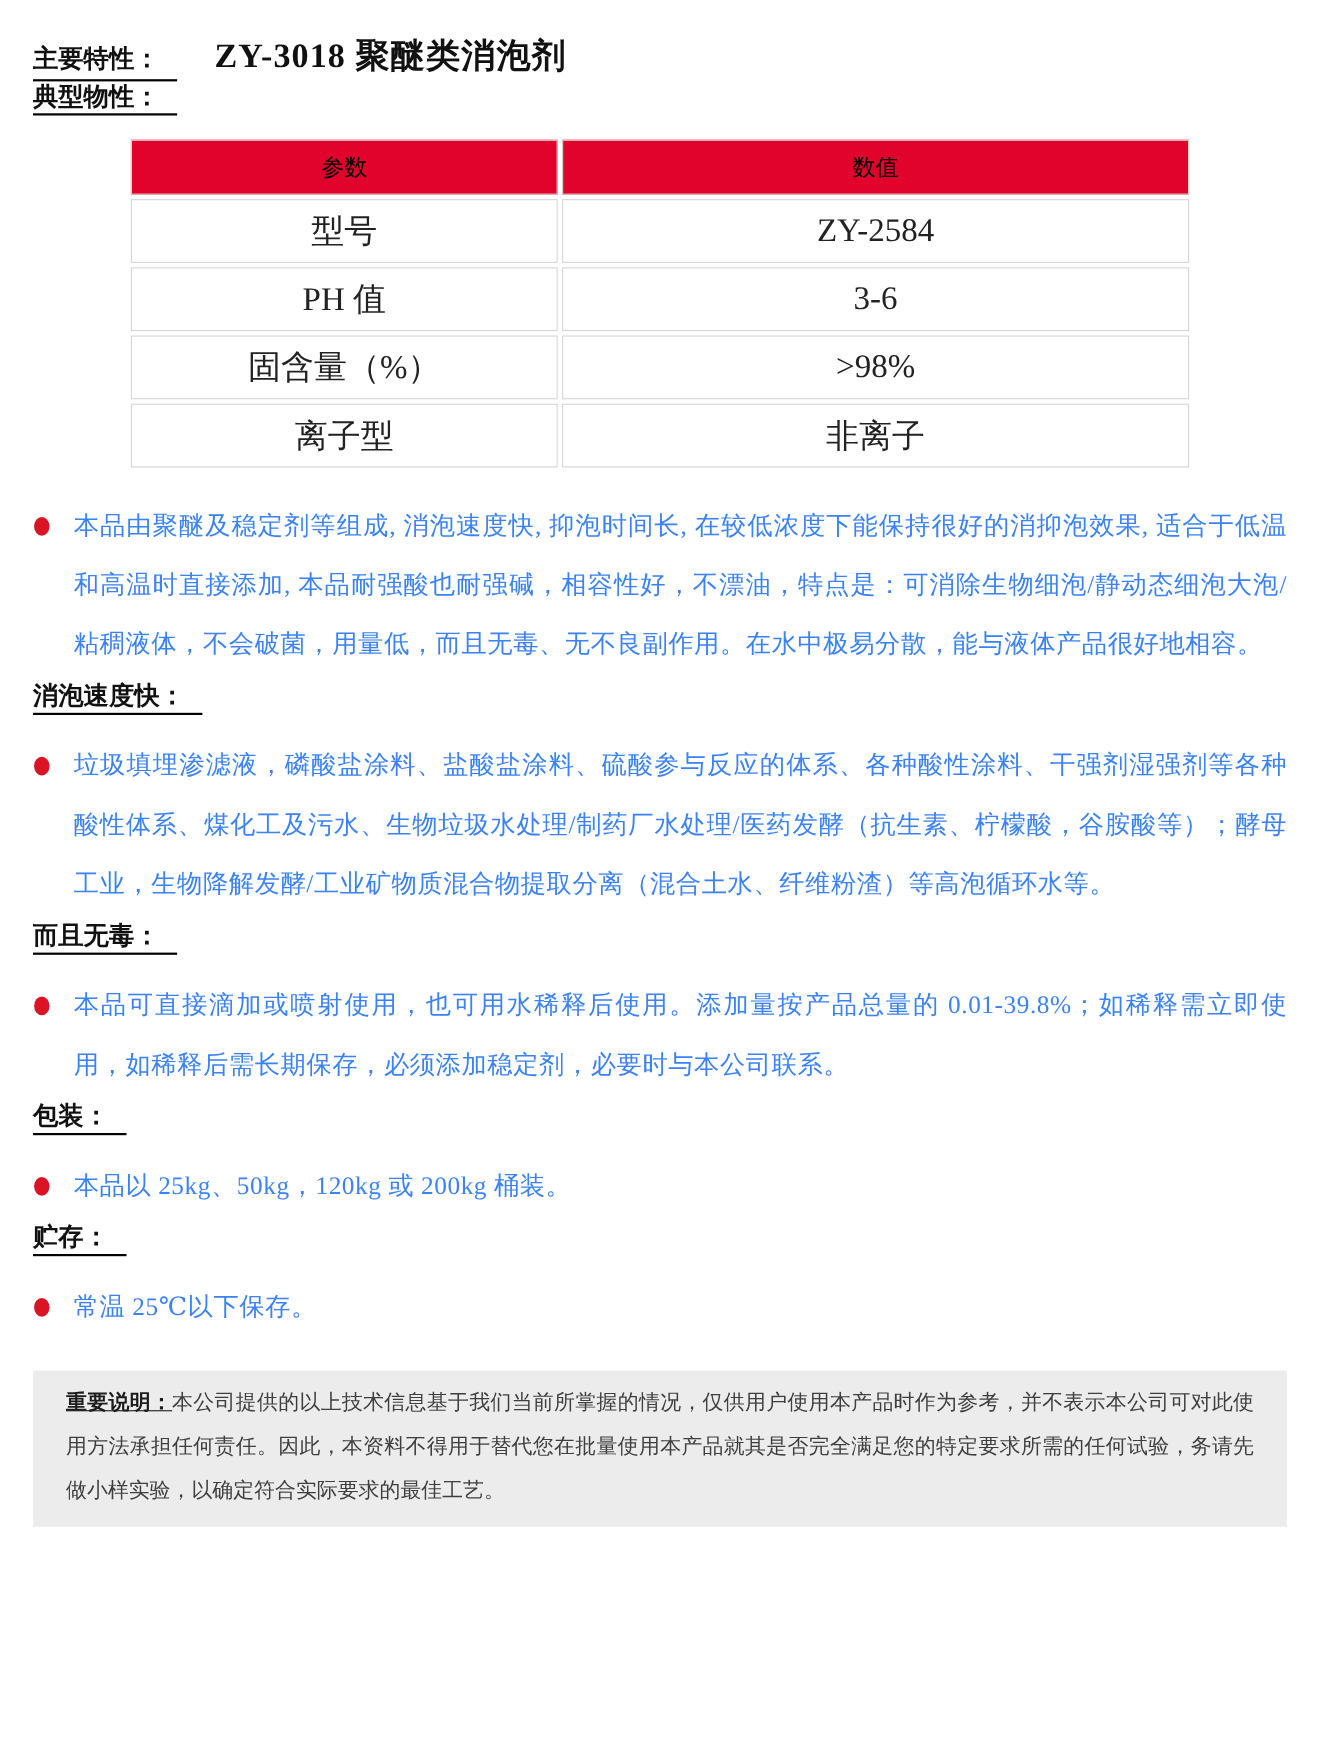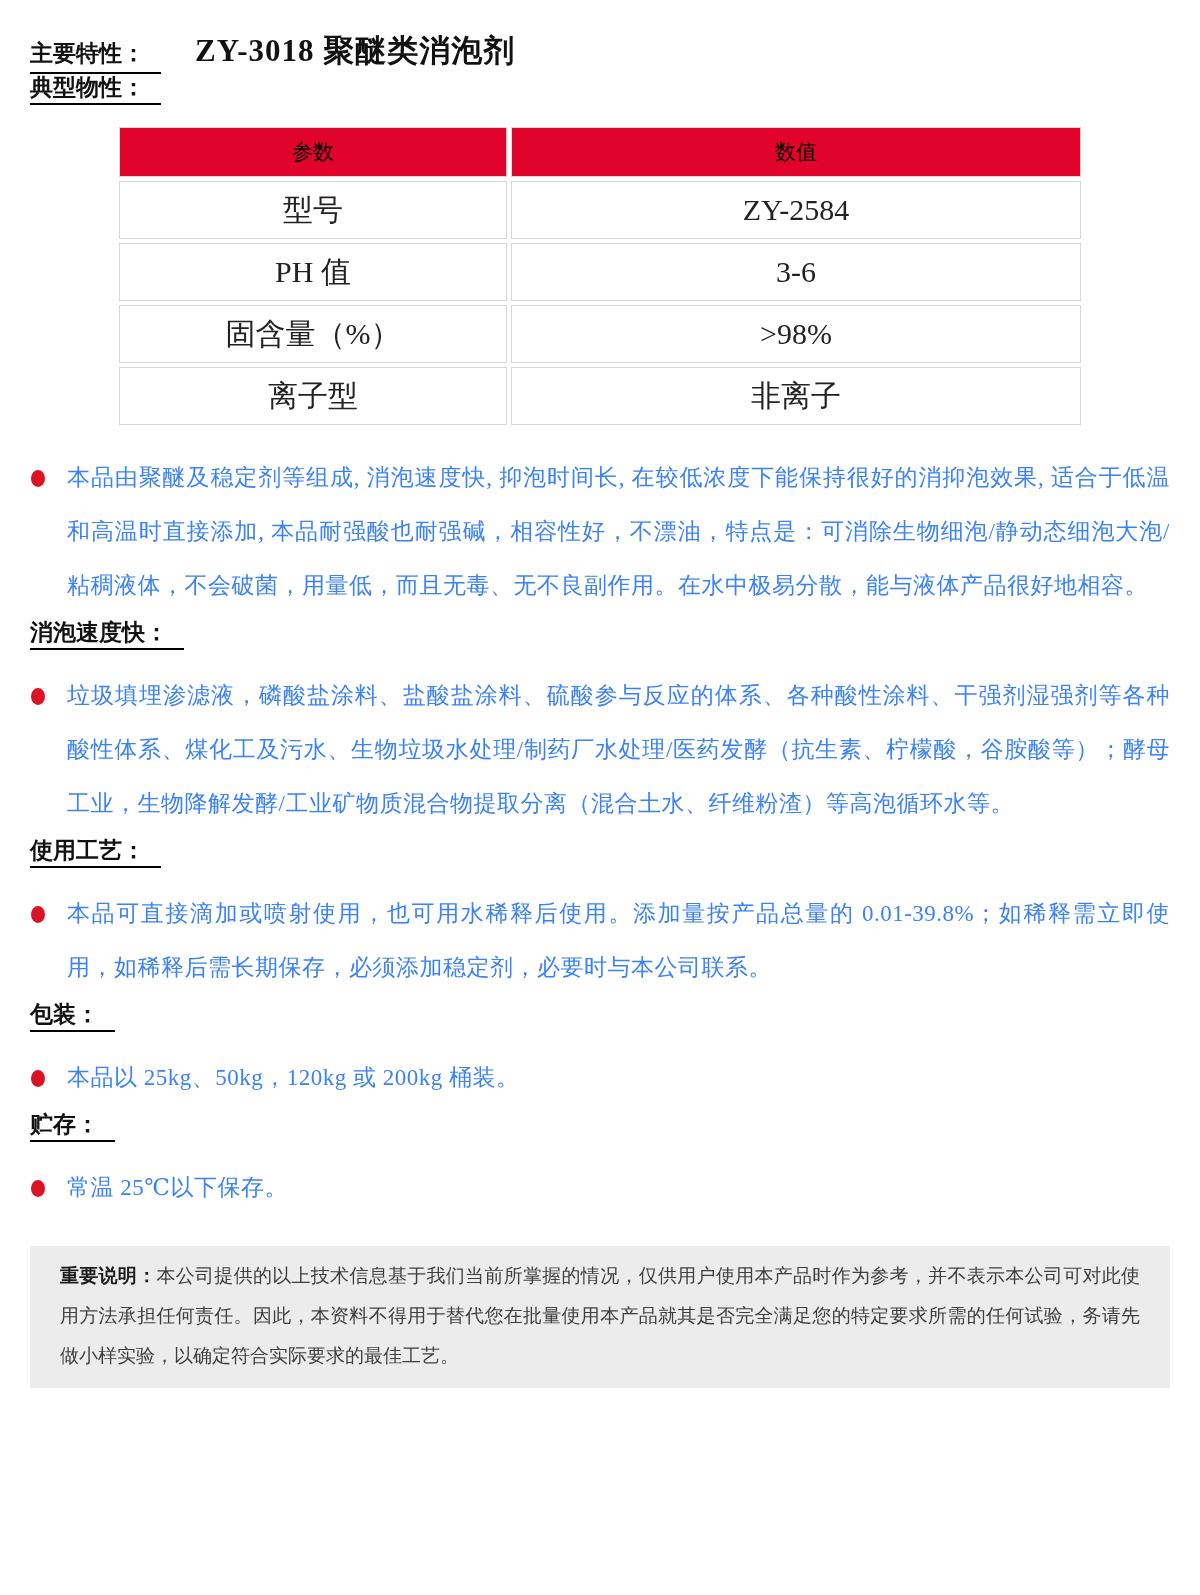--- a/index.html
+++ b/index.html
@@ -96,21 +96,21 @@
     background: #ececec;
     padding: 10px 30px 12px 30px;
   }
   .notice-box p {
     margin: 0;
     font-size: 19px;
     line-height: 40px;
     color: #3e3e3e;
     text-align: justify;
   }
-  .notice-label { font-weight: bold; color: #1c1c1c; }
+  .notice-label { font-weight: bold; color: #1c1c1c; text-decoration: underline; }
 </style>
 </head>
 <body>
 
 <div class="page">
 
   <div class="product-header">
     <span class="u-label">主要特性：</span>
     <h1 class="product-title">ZY-3018 聚醚类消泡剂</h1>
   </div>
@@ -159,21 +159,21 @@
 
   <div class="sec-heading after-para">
     <span class="u-label">消泡速度快：</span>
   </div>
   <div class="bullet-row">
     <span class="bullet-dot"></span>
     <p>垃圾填埋渗滤液，磷酸盐涂料、盐酸盐涂料、硫酸参与反应的体系、各种酸性涂料、干强剂湿强剂等各种酸性体系、煤化工及污水、生物垃圾水处理/制药厂水处理/医药发酵（抗生素、柠檬酸，谷胺酸等）；酵母工业，生物降解发酵/工业矿物质混合物提取分离（混合土水、纤维粉渣）等高泡循环水等。</p>
   </div>
 
   <div class="sec-heading after-para">
-    <span class="u-label">使用工艺：</span>
+    <span class="u-label">而且无毒：</span>
   </div>
   <div class="bullet-row">
     <span class="bullet-dot"></span>
     <p>本品可直接滴加或喷射使用，也可用水稀释后使用。添加量按产品总量的 0.01-39.8%；如稀释需立即使用，如稀释后需长期保存，必须添加稳定剂，必要时与本公司联系。</p>
   </div>
 
   <div class="sec-heading after-para">
     <span class="u-label">包装：</span>
   </div>
   <div class="bullet-row">

